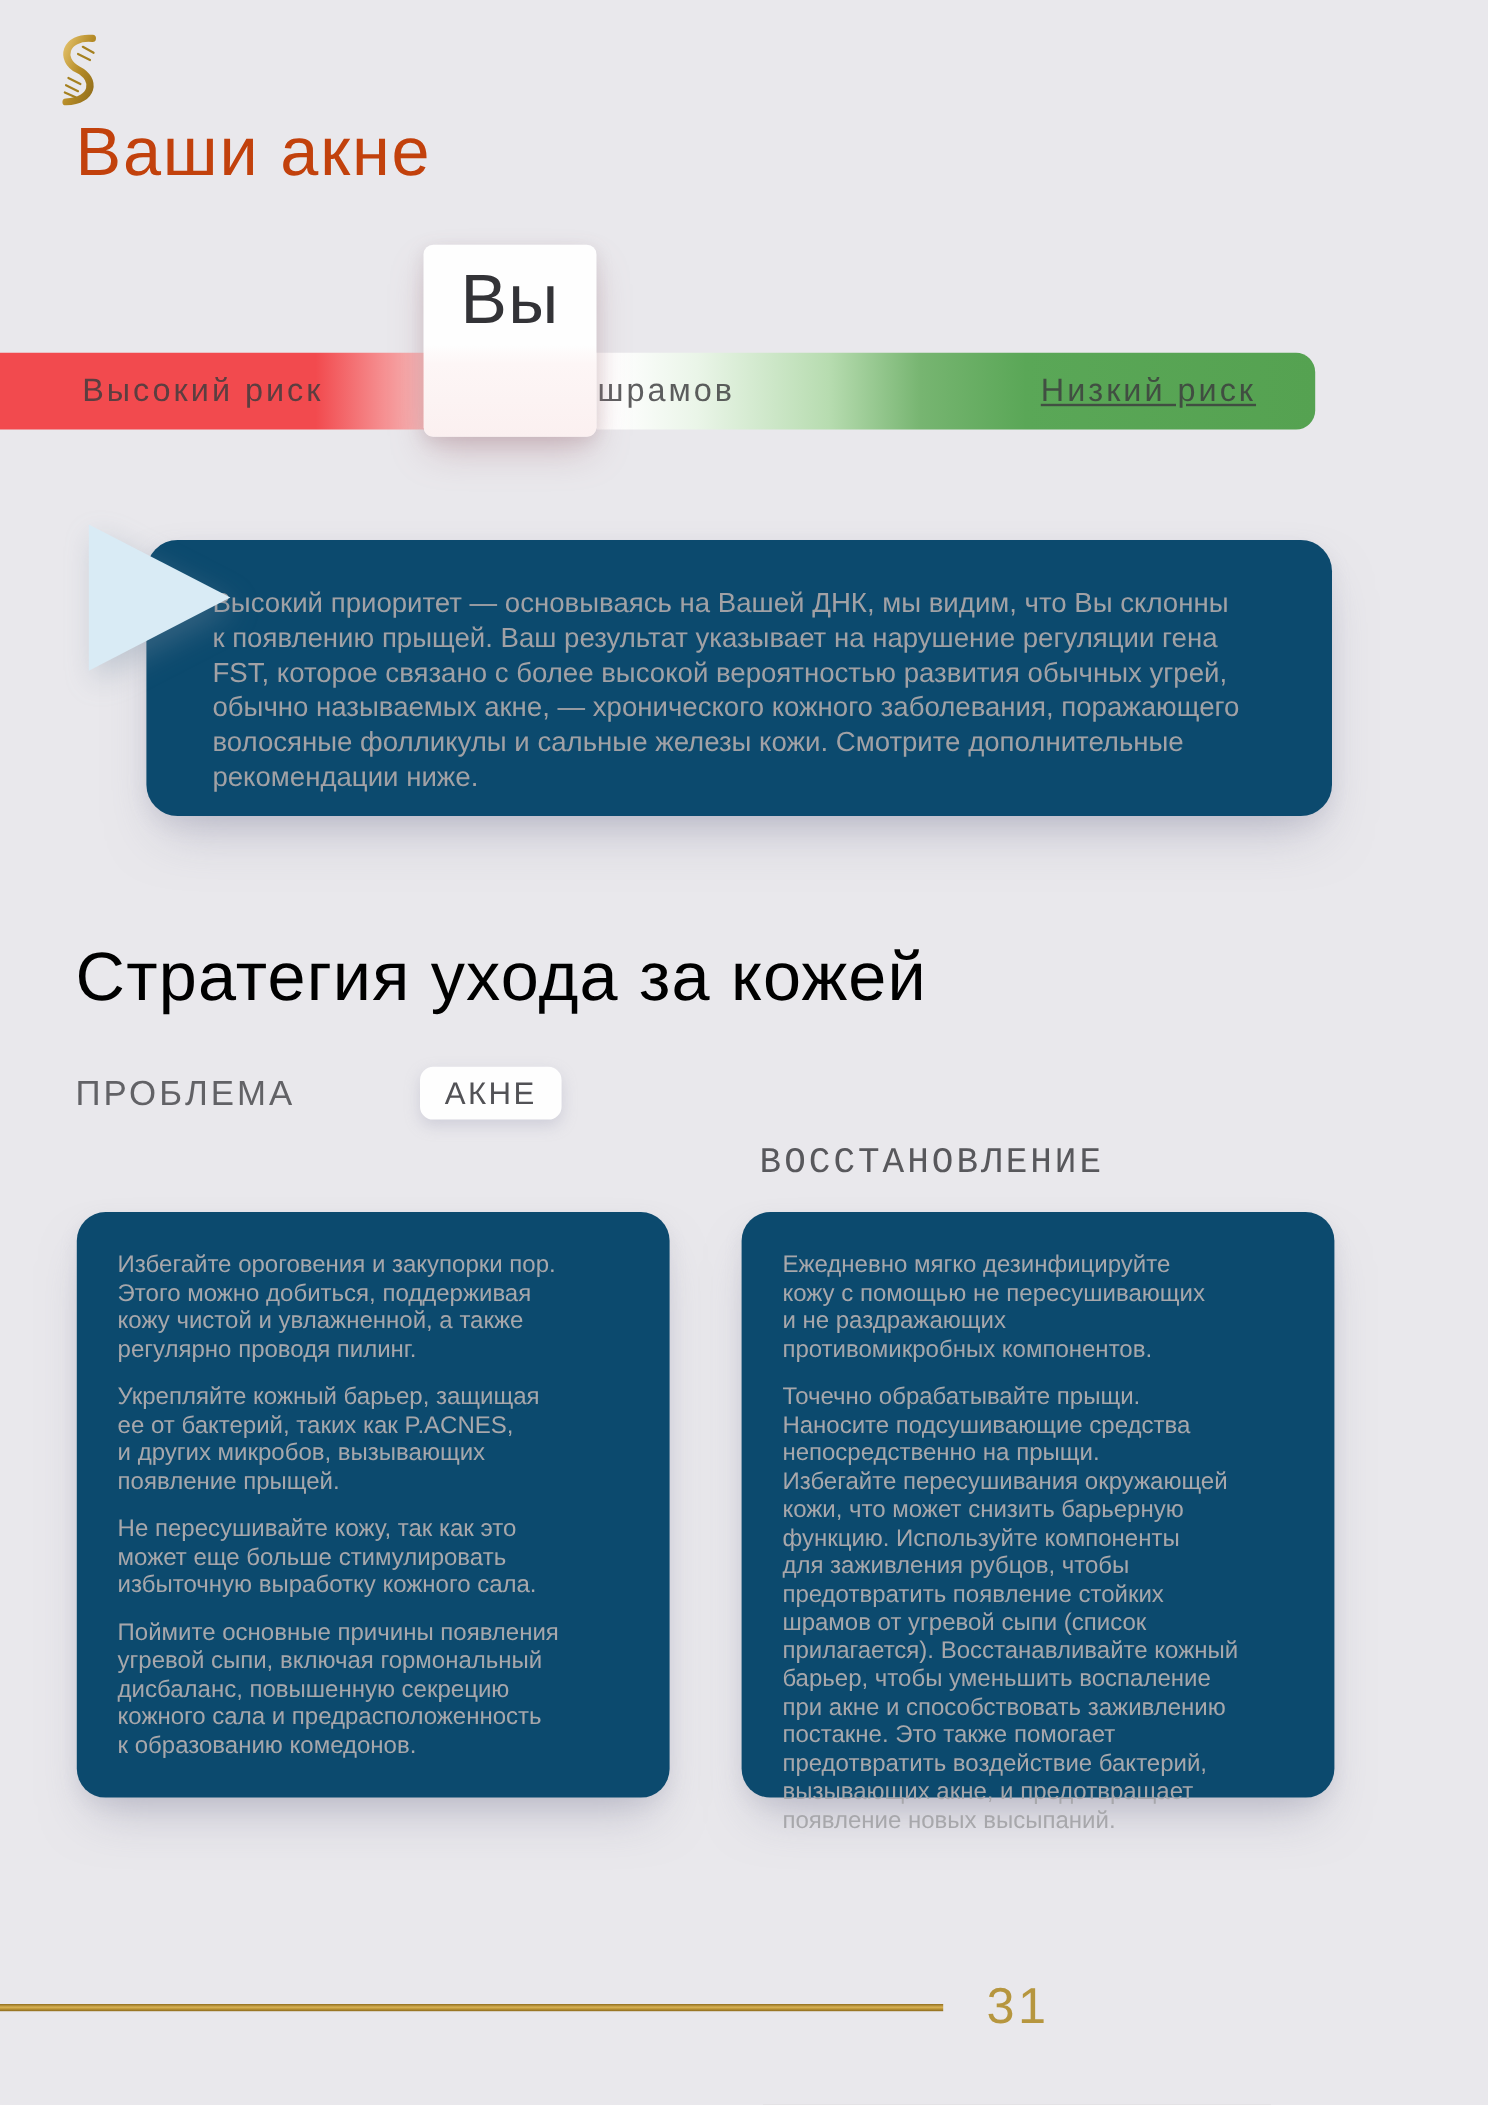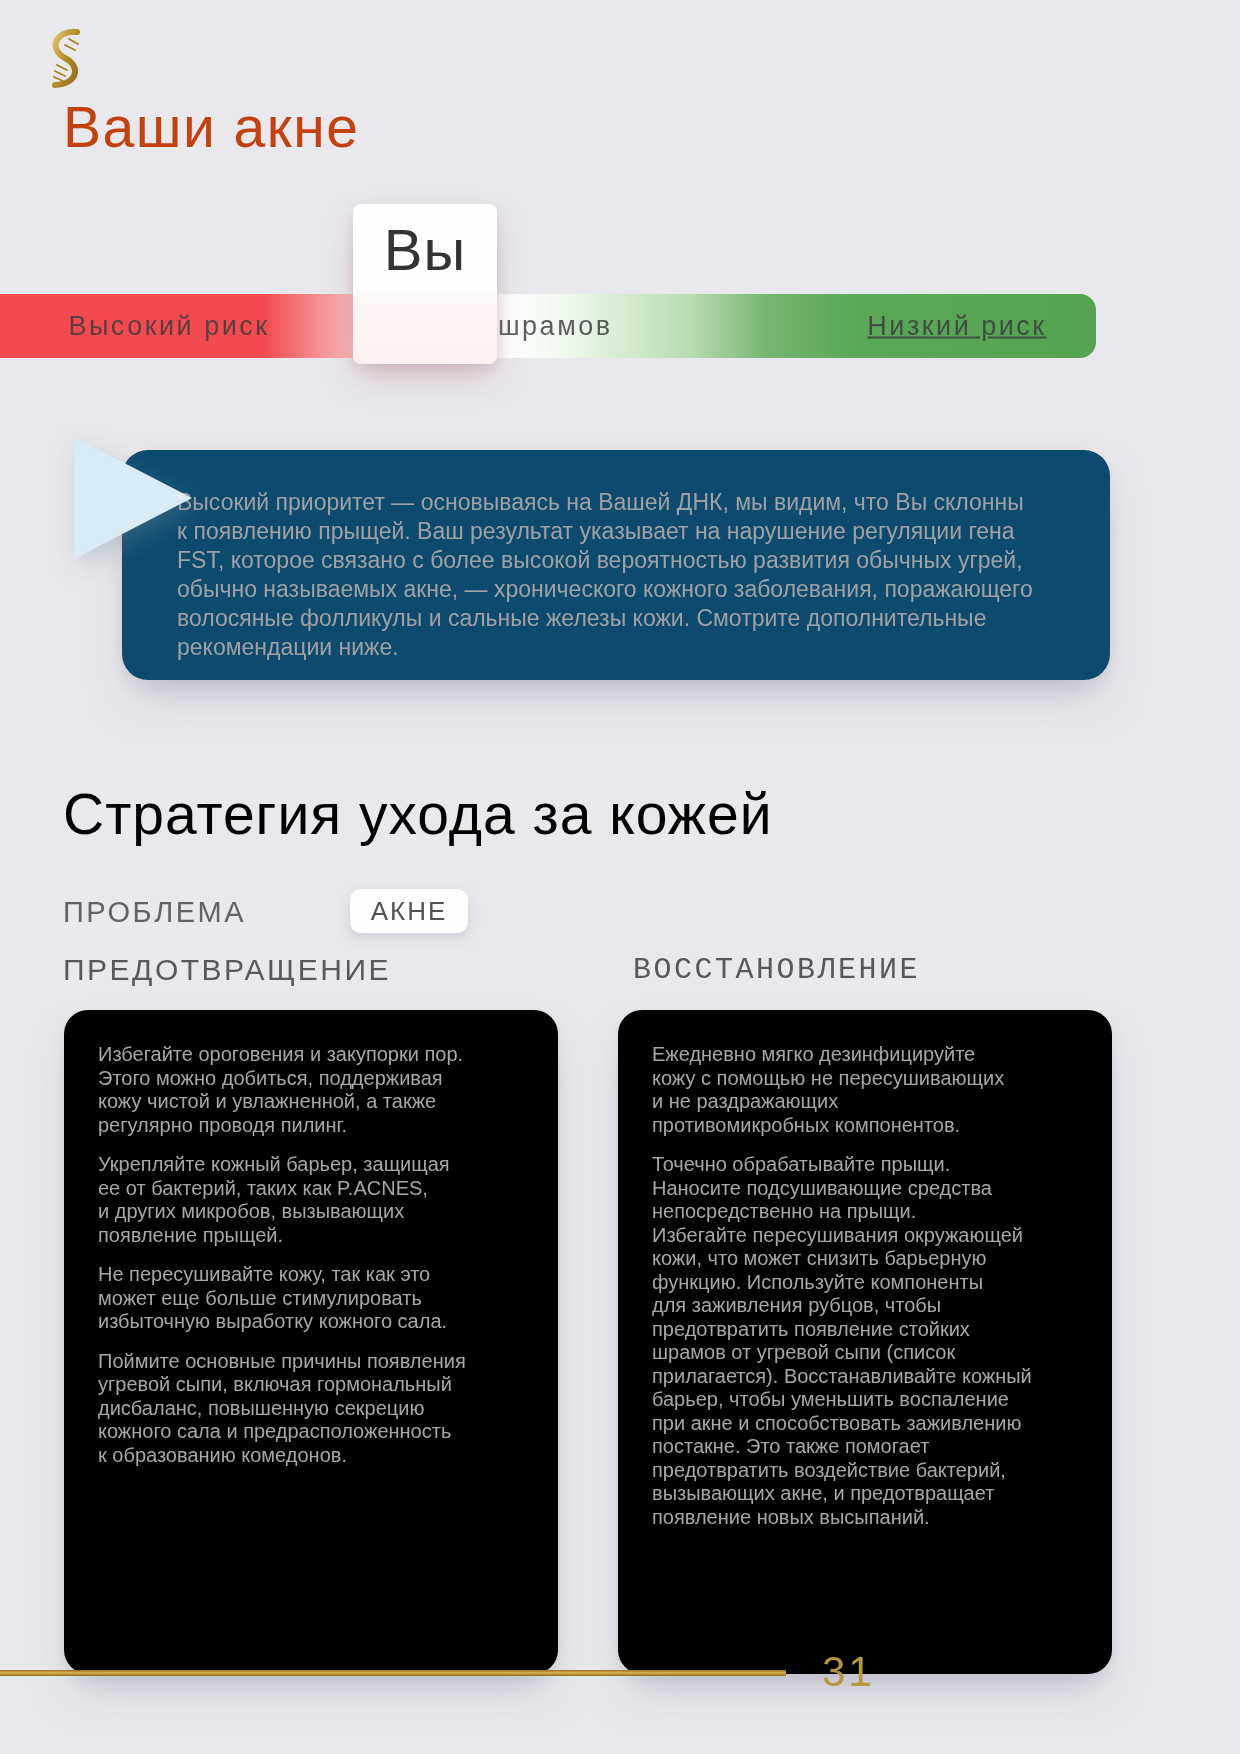--- a/index.html
+++ b/index.html
@@ -74,22 +74,22 @@
     display:flex;align-items:center;justify-content:center;
   }
   .problem-badge span{font-size:26px;letter-spacing:2px;color:#525256;font-weight:300;}
   .col-heading{
     position:absolute;top:953px;
     font-size:30px;font-weight:300;letter-spacing:2.5px;color:#58585c;white-space:nowrap;
   }
   .col-heading.left{left:63px;}
   .col-heading.right{left:633px;font-family:Liberation Mono, monospace;}
   .card{
-    position:absolute;top:1010px;width:494px;height:664px;
-    background:#000000;border-radius:24px;
+    position:absolute;top:1010px;width:494px;height:488px;
+    background:#0c4a6e;border-radius:24px;
     box-shadow:0 24px 42px -14px rgba(145,145,168,.5), 0 6px 14px rgba(155,155,175,.16);
   }
   .card.left{left:64px;}
   .card.right{left:618px;}
   .card .inner{padding:33px 40px 0 34px;}
   .card p{
     margin:0 0 16px 0;
     font-size:20px;line-height:23.5px;color:#a7a7ab;
     white-space:pre-line;
   }
@@ -144,21 +144,20 @@
   </div>
   <div class="callout-arrow"></div>
 
   <div class="h2">Стратегия ухода за кожей</div>
 
   <div class="problem-label">ПРОБЛЕМА</div>
   <div class="problem-badge">
     <span>АКНЕ</span>
   </div>
 
-  <div class="col-heading left">ПРЕДОТВРАЩЕНИЕ</div>
   <div class="col-heading right">ВОССТАНОВЛЕНИЕ</div>
 
   <div class="card left">
     <div class="inner">
       <p>Избегайте ороговения и закупорки пор.
 Этого можно добиться, поддерживая
 кожу чистой и увлажненной, а также
 регулярно проводя пилинг.</p>
       <p>Укрепляйте кожный барьер, защищая
 ее от бактерий, таких как P.ACNES,

